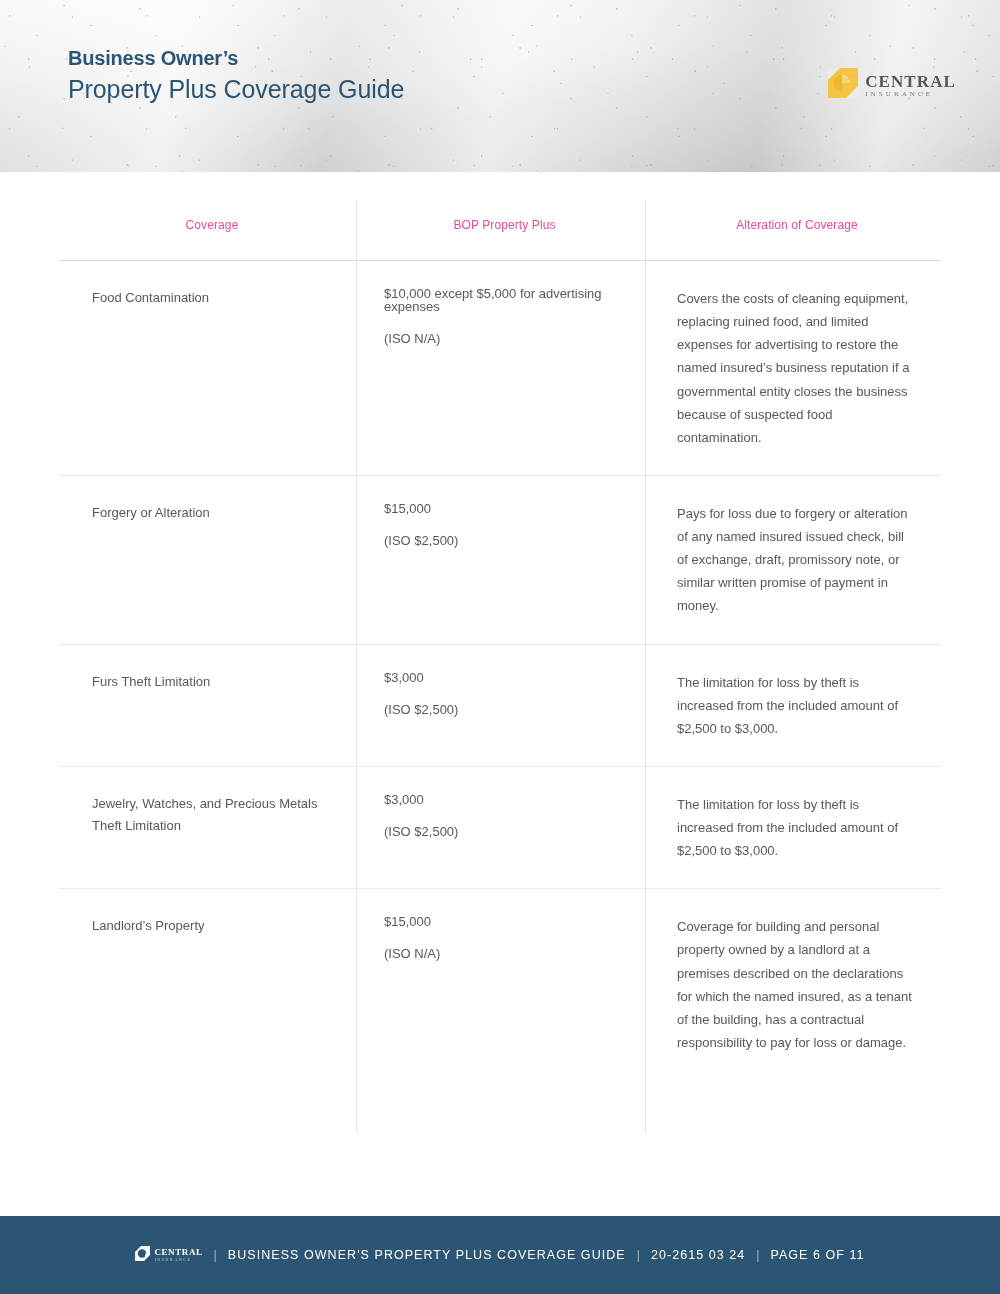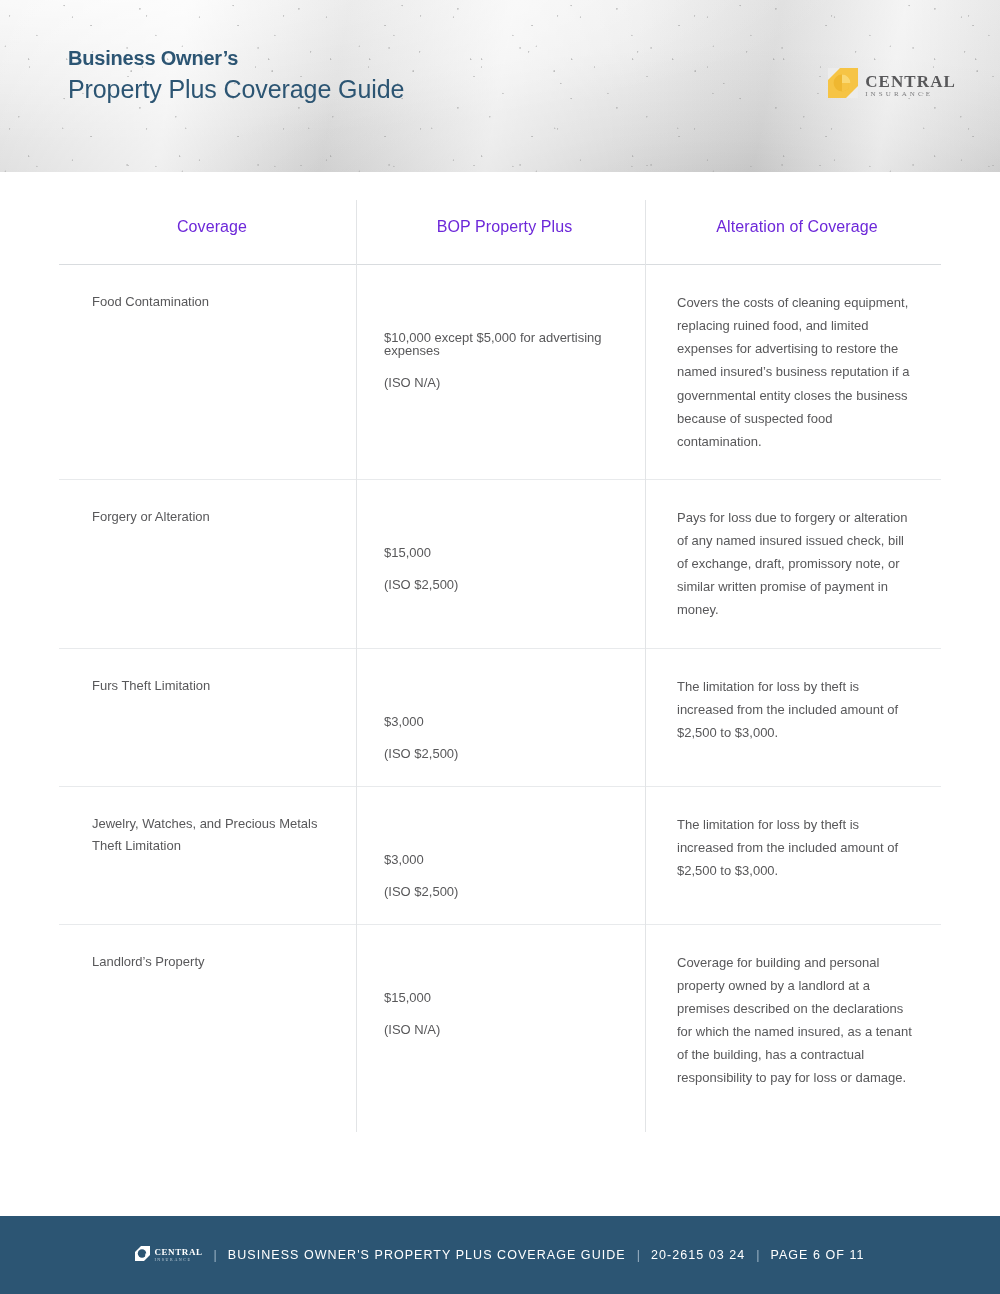--- a/index.html
+++ b/index.html
@@ -136,43 +136,43 @@
   }
   .ct-body-row.last { border-bottom: none; }
 
   .ct-c1 { width: 297px; padding: 0 24px 0 33px; box-sizing: border-box; }
   .ct-c2 { width: 289px; padding: 0 20px 0 28px; box-sizing: border-box; }
   .ct-c3 { width: 296px; padding: 0 24px 0 32px; box-sizing: border-box; }
 
   .ct-head .ct-c1,
   .ct-head .ct-c2,
   .ct-head .ct-c3 {
-    color: #6d28d9;
-    font-size: 16px;
+    color: #ec4899;
+    font-size: 12px;
     text-align: center;
     padding-top: 28px;
     padding-bottom: 28px;
     letter-spacing: 0.1px;
   }
 
   .cell-coverage {
     font-size: 13px;
     color: #58585a;
     line-height: 1.72;
     padding-top: 26px;
     padding-bottom: 26px;
   }
   .cell-limit {
     font-size: 13px;
     color: #58585a;
     line-height: 1.0;
     padding-top: 26px;
     padding-bottom: 26px;
   }
-  .cell-limit .limit-primary { display: block; margin-top: 40px; }
+  .cell-limit .limit-primary { display: block; }
   .cell-limit .limit-iso { display: block; margin-top: 19px; }
   .cell-explanation {
     font-size: 13px;
     color: #58585a;
     line-height: 1.78;
     padding-top: 26px;
     padding-bottom: 26px;
   }
 
   

